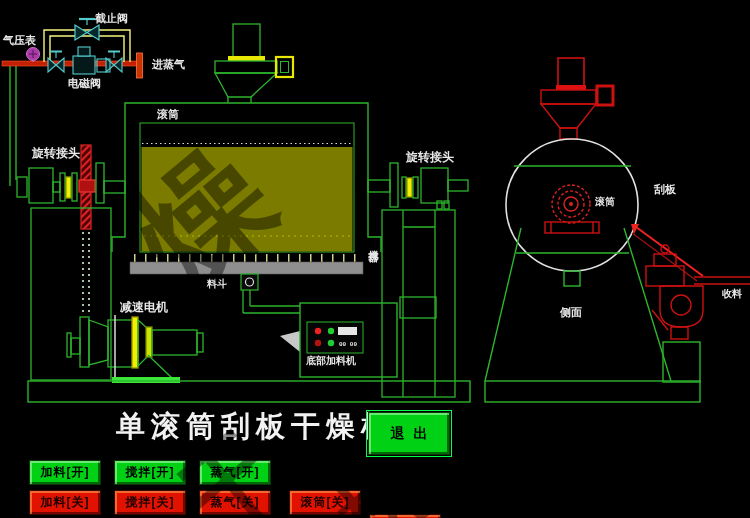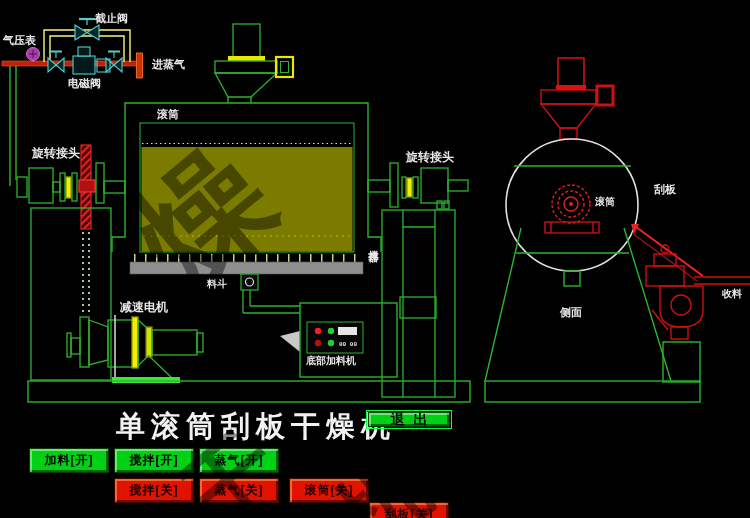--- a/index.html
+++ b/index.html
@@ -7,22 +7,22 @@
           font-family:"Liberation Sans",sans-serif;}
   svg text{font-family:"Liberation Sans",sans-serif;font-weight:bold;fill:#e8e8e8;}
   .title{position:absolute;left:116px;top:407px;font-size:29px;font-weight:bold;
          letter-spacing:6px;color:#f2f2f2;white-space:nowrap;}
   .btn{position:absolute;display:flex;align-items:center;justify-content:center;
        font-weight:bold;cursor:pointer;box-sizing:border-box;}
   .btn.on{background:#00d114;border:1px solid #0a3a0a;color:#000;
           box-shadow:inset 2px 2px 0 rgba(190,255,190,.55),inset -2px -2px 0 rgba(0,60,0,.7);}
   .btn.off{background:#e21200;border:1px solid #3a0a00;color:#1a0000;
           box-shadow:inset 2px 2px 0 rgba(255,160,80,.6),inset -2px -2px 0 rgba(70,0,0,.7);}
-  .ctrl{width:80px;height:25px;font-size:12px;letter-spacing:1px;}
-  .exit{left:368px;top:412px;width:82px;height:15px;font-size:14px;letter-spacing:9px;
+  .ctrl{width:72px;height:25px;font-size:12px;letter-spacing:1px;margin-top:12px;}
+  .exit{left:368px;top:412px;width:82px;height:43px;font-size:14px;letter-spacing:9px;
         padding-left:9px;outline:1px solid #00ff44;outline-offset:1px;}
   .vlabel{position:absolute;left:366px;top:242px;writing-mode:vertical-rl;text-orientation:upright;
           font-size:10px;font-weight:bold;color:#e8e8e8;letter-spacing:1px;}
   .wm{position:absolute;color:rgba(0,0,0,0.42);font-weight:bold;pointer-events:none;
       transform:rotate(-40deg);z-index:5;}
 </style>
 </head>
 <body>
 
 <div class="screen">
@@ -218,20 +218,21 @@
 <div class="vlabel">搅拌器</div>
 
 
 <div class="title">单滚筒刮板干燥机</div>
 <div class="btn on exit">退出</div>
 
 <div class="btn on ctrl" style="left:29px;top:448px">加料[开]</div>
 <div class="btn on ctrl" style="left:199px;top:448px">蒸气[开]</div>
 <div class="btn on ctrl" style="left:114px;top:448px">搅拌[开]</div>
 
+<div class="btn off ctrl" style="left:29px;top:478px">加料[关]</div>
 <div class="btn off ctrl" style="left:114px;top:478px">搅拌[关]</div>
 <div class="btn off ctrl" style="left:199px;top:478px">蒸气[关]</div>
 <div class="btn off ctrl" style="left:289px;top:478px">滚筒[关]</div>
 <div class="btn off ctrl" style="left:369px;top:502px">刮板[关]</div>
 
 
 <div class="wm" style="left:140px;top:130px;font-size:130px">燥</div>
 <div class="wm" style="left:185px;top:420px;font-size:95px">干</div>
 <div class="wm" style="left:340px;top:445px;font-size:85px">机</div>
 

